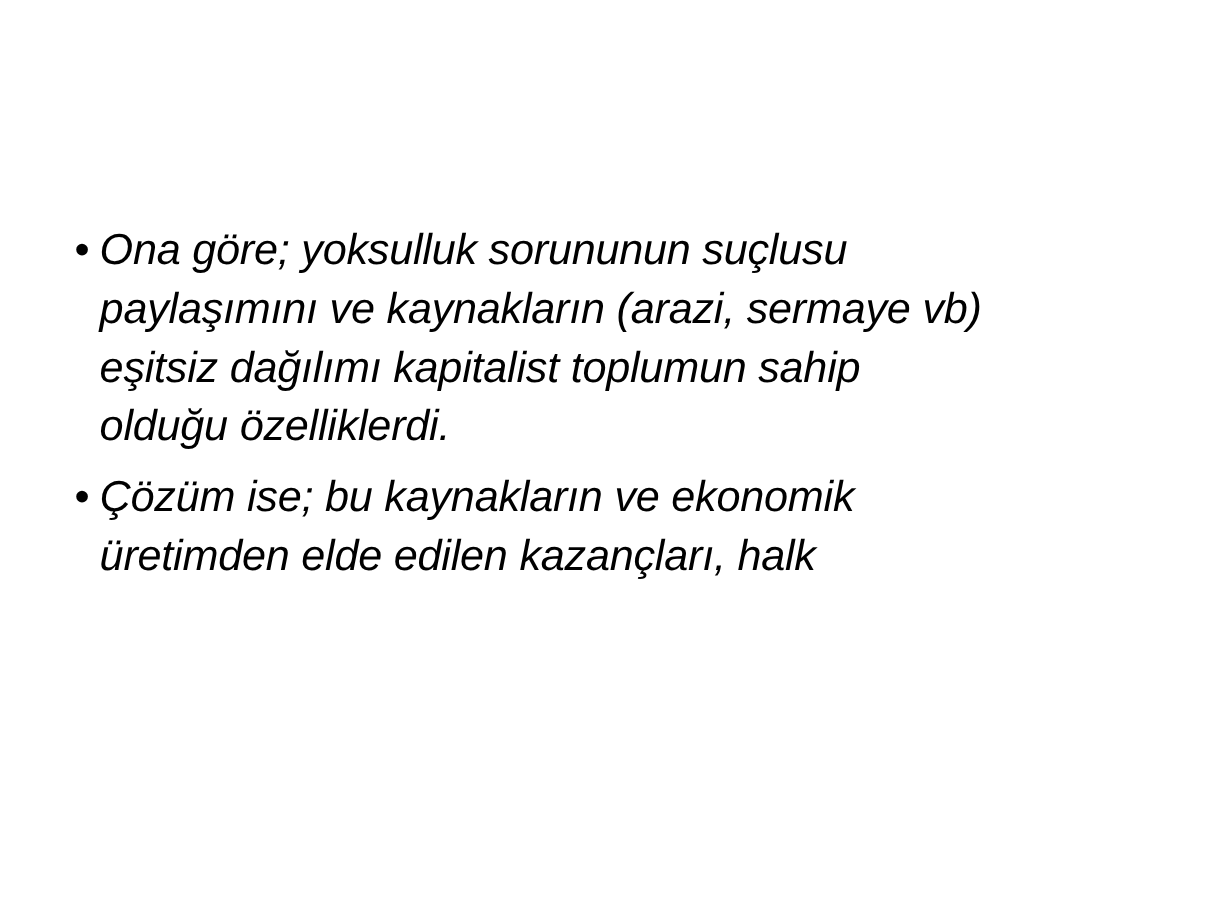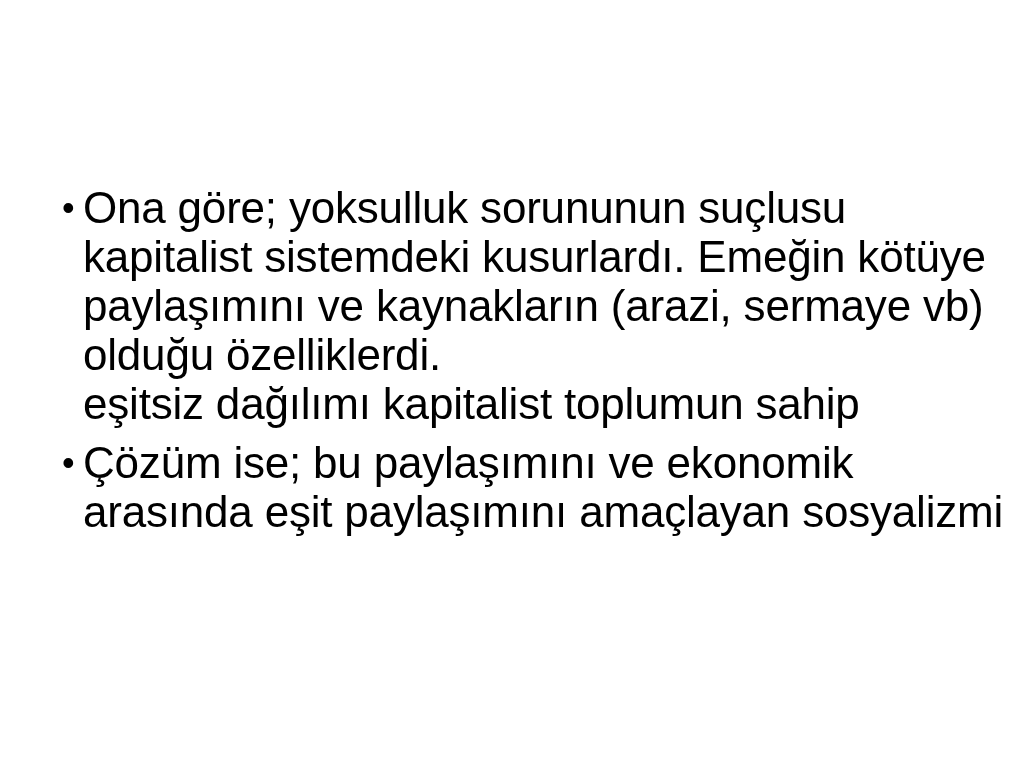--- a/index.html
+++ b/index.html
@@ -35,45 +35,45 @@
     flex: 0 0 21px;
     width: 21px;
     font-size: 36px;
     line-height: 49px;
     text-align: left;
   }
   .lines {
     flex: 1 1 auto;
   }
   .text-line {
-    font-size: 44px;
+    font-size: 36px;
     line-height: 49px;
     white-space: nowrap;
     letter-spacing: -0.2px;
+    font-style: italic;
   }
 </style>
 </head>
 <body>
 
 <div class="slide">
   <div class="content">
 
     <div class="bullet-item">
       <span class="bullet-marker">•</span>
       <div class="lines">
         <div class="text-line">Ona göre; yoksulluk sorununun suçlusu</div>
-        <div class="text-line">kapitalist sistemdeki kusurlardı. Emeğin kötüye</div>
         <div class="text-line">paylaşımını ve kaynakların (arazi, sermaye vb)</div>
+        <div class="text-line">eşitsiz dağılımı kapitalist toplumun sahip</div>
         <div class="text-line">olduğu özelliklerdi.</div>
-        <div class="text-line">eşitsiz dağılımı kapitalist toplumun sahip</div>
       </div>
     </div>
 
     <div class="bullet-item">
       <span class="bullet-marker">•</span>
       <div class="lines">
-        <div class="text-line">Çözüm ise; bu paylaşımını ve ekonomik</div>
-        <div class="text-line">arasında eşit paylaşımını amaçlayan sosyalizmi</div>
+        <div class="text-line">Çözüm ise; bu kaynakların ve ekonomik</div>
+        <div class="text-line">üretimden elde edilen kazançları, halk</div>
       </div>
     </div>
 
   </div>
 </div>
 
 </body></html>

